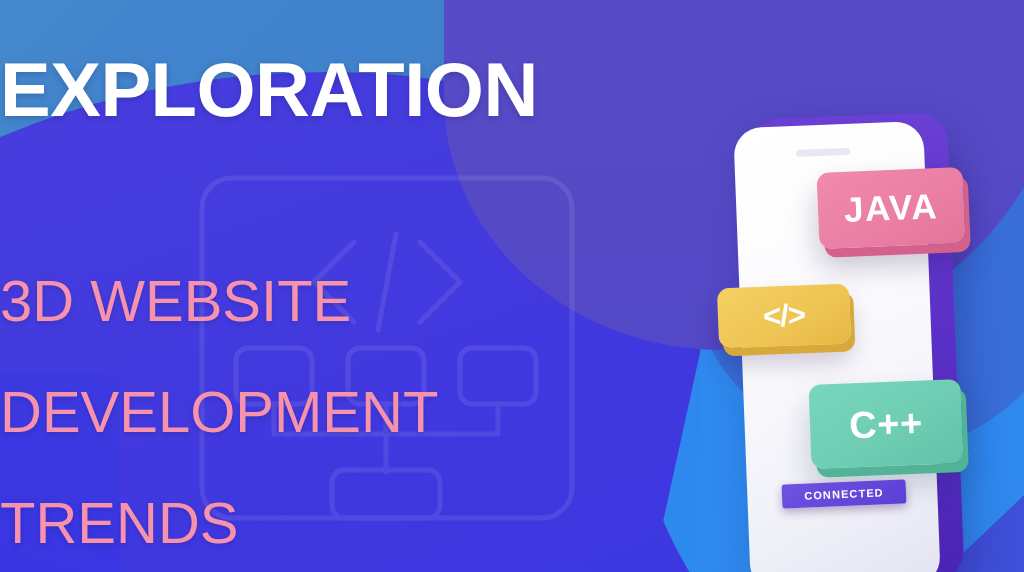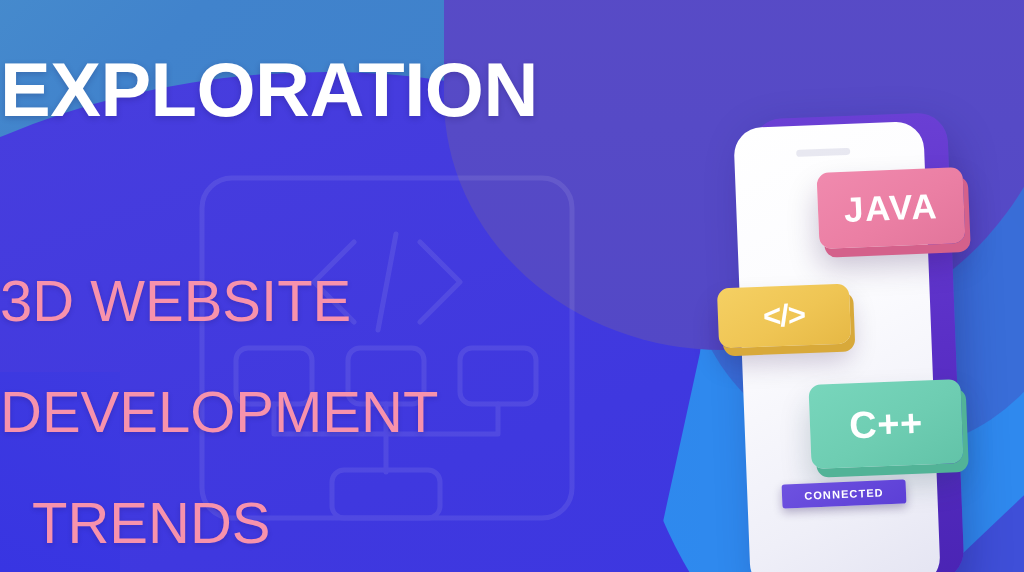--- a/index.html
+++ b/index.html
@@ -116,21 +116,21 @@
   }
   .t-line{
     position:absolute;left:0;right:0;
     color:#F792AC;
     font-weight:400;
     line-height:1;
     text-shadow:0 2px 5px rgba(20,10,70,.18);
   }
   .t-3d{top:272px;font-size:58px;}
   .t-dev{top:383px;font-size:58px;}
-  .t-trends{top:494px;font-size:58px;padding-left:32px;}
+  .t-trends{top:494px;font-size:58px;}
 
   
   .phone-wrap{
     position:absolute;
     left:742px;top:110px;
     width:214px;height:490px;
     transform:rotate(-2.2deg);
   }
   .phone-side{
     position:absolute;

